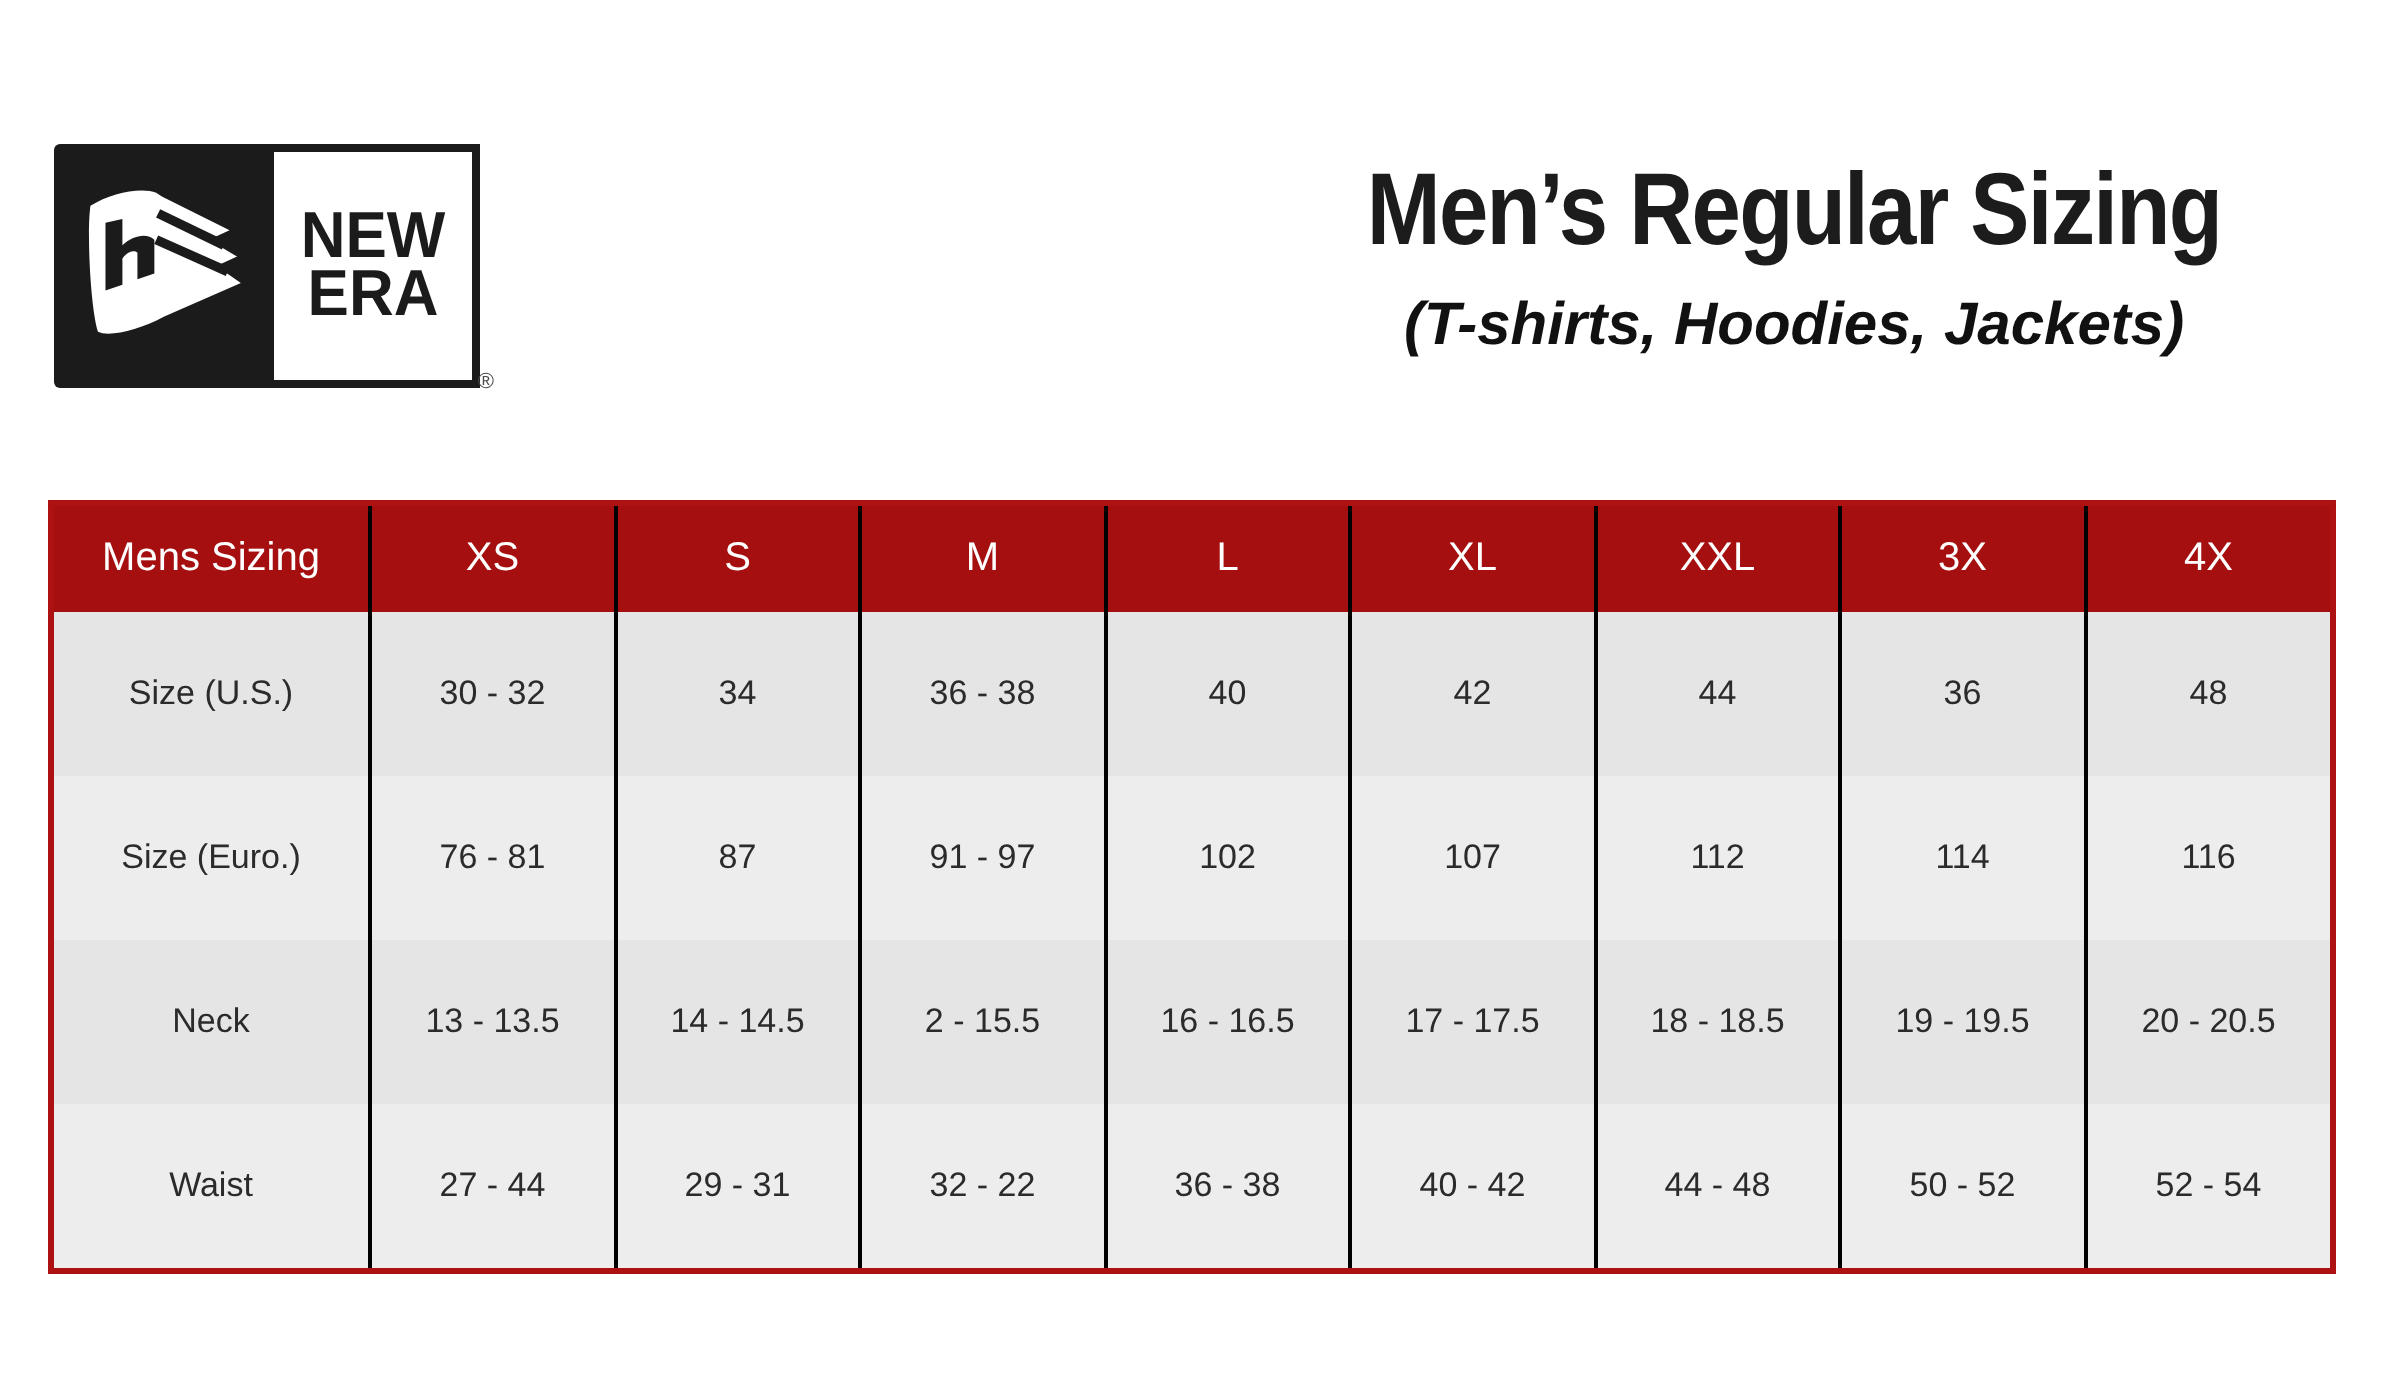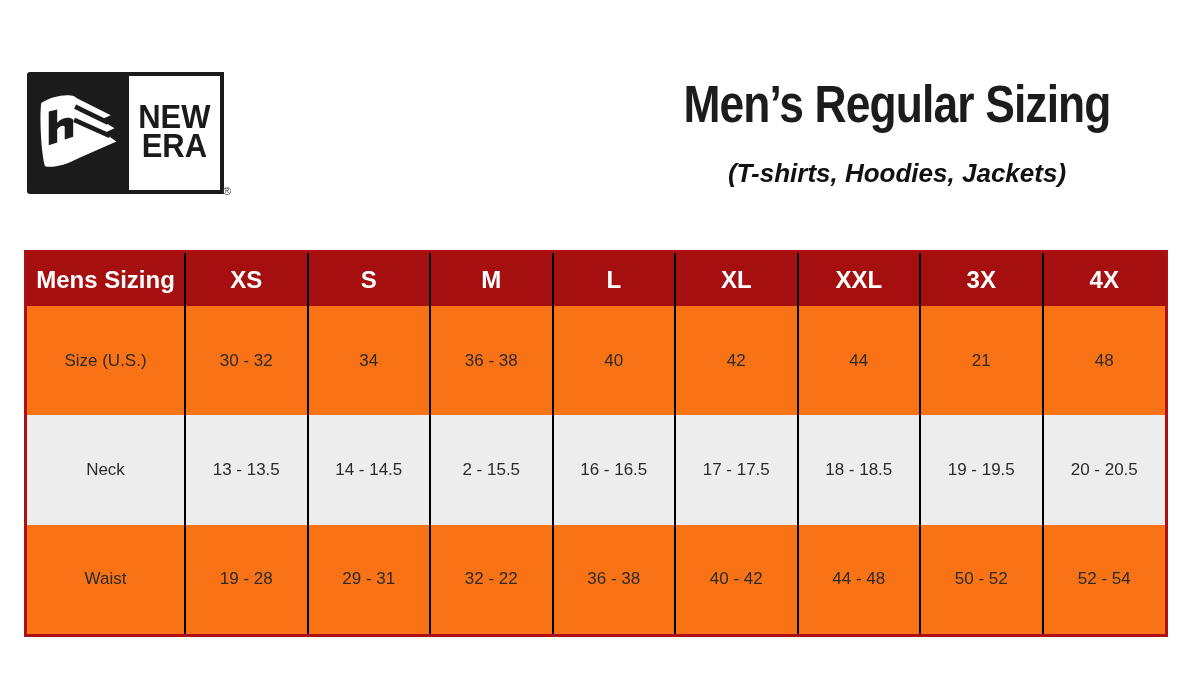--- a/index.html
+++ b/index.html
@@ -7,21 +7,21 @@
     width:1194px; height:690px;
     background:#ffffff;
     font-family:"Liberation Sans", sans-serif;
     position:relative;
     overflow:hidden;
   }
 
   
   .logo {
     position:absolute; left:27px; top:72px;
-    width:197px; height:122px;
+    width:213px; height:122px;
     display:flex;
   }
   .logo-left {
     width:106px; height:122px;
     background:var(--logo-black, #1b1b1b);
     border-radius:3px 0 0 3px;
     display:flex; align-items:center; justify-content:center;
   }
   .logo-right {
     width:107px; height:122px;
@@ -48,22 +48,22 @@
     position:absolute; left:600px; top:78px;
     width:594px; text-align:center;
   }
   .page-title {
     font-size:51px; font-weight:bold; color:#1c1c1c;
     letter-spacing:-1px; line-height:1.05;
     transform:scaleX(0.87); transform-origin:center;
     white-space:nowrap;
   }
   .page-subtitle {
-    margin-top:26px;
-    font-size:26px; font-weight:bold; font-style:italic;
+    margin-top:14px;
+    font-size:30px; font-weight:bold; font-style:italic;
     color:#111; letter-spacing:0px;
     white-space:nowrap;
   }
 
   
   .table-wrap {
     position:absolute; left:24px; top:250px;
     width:1144px; height:387px;
     border:3px solid var(--border-red, #AD1111);
     box-sizing:border-box;
@@ -76,27 +76,27 @@
   .size-table col.label-col { width:158px; }
   .size-table th, .size-table td {
     border-left:2px solid #000;
     text-align:center; vertical-align:middle;
     padding:0;
   }
   .size-table th:first-child, .size-table td:first-child { border-left:none; }
   .size-table thead th {
     background:var(--header-red, #A50F0F);
     color:#ffffff;
-    font-size:24px; font-weight:bold;
+    font-size:20px; font-weight:normal;
     height:53px;
   }
   .size-table tbody td {
     font-size:17px; font-weight:400;
     color:var(--text-dark, #2b2b2b);
-    background:#f97316;
+    background:#e5e5e5;
   }
   .size-table tbody tr:nth-child(even) td {
     background:var(--row-gray, #EDEDED);
   }
 </style>
 </head>
 <body style="--header-red: #A50F0F; --border-red: #AD1111; --row-gray: #EDEDED; --text-dark: #2B2B2B; --logo-black: #1B1B1B;">
 
 <div class="logo">
   <div class="logo-left">
@@ -147,37 +147,48 @@
     </thead>
     <tbody>
         <tr>
           <td>Size (U.S.)</td>
           <td>30 - 32</td>
           <td>34</td>
           <td>36 - 38</td>
           <td>40</td>
           <td>42</td>
           <td>44</td>
-          <td>21</td>
+          <td>36</td>
           <td>48</td>
+        </tr>
+        <tr>
+          <td>Size (Euro.)</td>
+          <td>76 - 81</td>
+          <td>87</td>
+          <td>91 - 97</td>
+          <td>102</td>
+          <td>107</td>
+          <td>112</td>
+          <td>114</td>
+          <td>116</td>
         </tr>
         <tr>
           <td>Neck</td>
           <td>13 - 13.5</td>
           <td>14 - 14.5</td>
           <td>2 - 15.5</td>
           <td>16 - 16.5</td>
           <td>17 - 17.5</td>
           <td>18 - 18.5</td>
           <td>19 - 19.5</td>
           <td>20 - 20.5</td>
         </tr>
         <tr>
           <td>Waist</td>
-          <td>19 - 28</td>
+          <td>27 - 44</td>
           <td>29 - 31</td>
           <td>32 - 22</td>
           <td>36 - 38</td>
           <td>40 - 42</td>
           <td>44 - 48</td>
           <td>50 - 52</td>
           <td>52 - 54</td>
         </tr>
       </tbody>
   </table>

